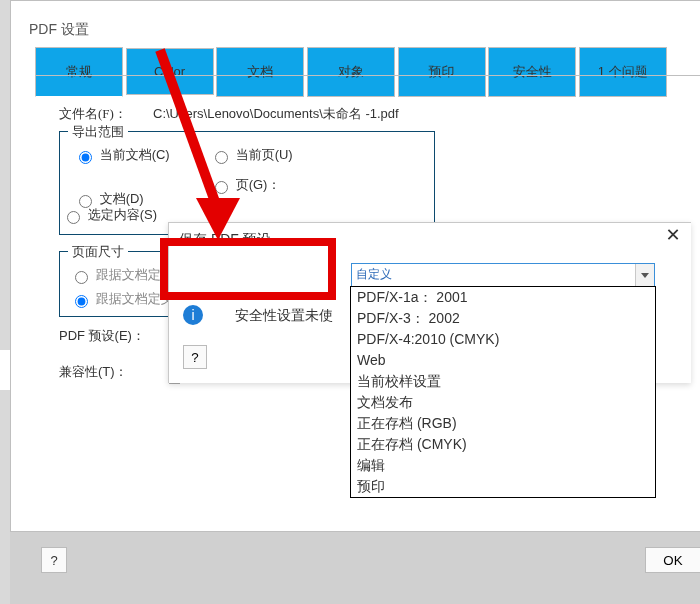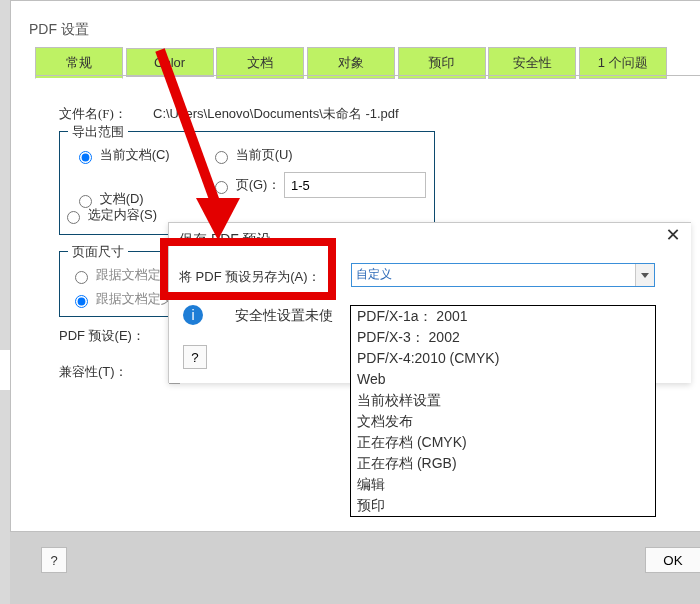--- a/index.html
+++ b/index.html
@@ -36,24 +36,24 @@
   .tabstrip {
     position: absolute;
     left: 24px;
     top: 46px;
     right: 0;
     height: 30px;
   }
   .tab {
     display: inline-block;
     min-width: 62px;
-    padding: 6px 12px;
+    padding: 15px 12px;
     border: 1px solid #bfbfbf;
     border-bottom: 1px solid #bfbfbf;
-    background: #bef264;
+    background: #0ea5e9;
     color: #333;
     font-size: 13px;
     text-align: center;
     margin-right: -1px;
     position: relative;
   }
   .tab.active {
     border-bottom: 1px solid #fff;
     font-weight: normal;
   }
@@ -256,21 +256,20 @@
   .popup-combo .arrow svg { display:block; }
   
   .dropdown {
     position: absolute;
     left: 350px;
     top: 286px;
     width: 304px;
     border: 1px solid #000;
     background: #fff;
     z-index: 30;
-    margin-top: 19px;
   }
   .dropdown .opt {
     padding: 1px 6px;
     font-size: 14px;
     line-height: 19px;
     color: #333;
     white-space: nowrap;
   }
   
   .red-box {
@@ -345,21 +344,20 @@
       <span>选定内容(S)</span>
     </label>
     <label class="radio r4">
       <input type="radio" name="er" style="">
       <span>当前页(U)</span>
     </label>
     <label class="radio r5">
       <input type="radio" name="er" style="">
       <span>页(G)：</span>
     </label>
-    <input class="pages-input" type="text" value="1-5" style="">
   </div>
 
   <div class="group-box group-page">
     <div class="group-title">页面尺寸</div>
     <label class="chk c1">
       <input type="radio" style="">
       <span>跟据文档定义</span>
     </label>
     <label class="chk c2">
       <input type="radio" checked="" style="">
@@ -372,21 +370,20 @@
   <div class="combo-frag combo-frag1"></div>
   <div class="combo-frag combo-frag2">A</div>
 
   <button class="help-btn">?</button>
   <button class="ok-btn">OK</button>
 </div>
 
 <div class="popup">
   <div class="popup-title">保存 PDF 预设</div>
   <div class="popup-close">✕</div>
-  <div class="popup-row-label">将 PDF 预设另存为(A)：</div>
   <div class="info-icon">i</div>
   <div class="popup-warn">安全性设置未使</div>
   <button class="popup-help">?</button>
 
   <div class="popup-combo">
     <span class="sel">自定义</span>
     <span class="arrow">
       <svg width="8" height="5">
           <polygon points="0,0 8,0 4,5" fill="#555"></polygon>
         </svg>
@@ -394,22 +391,22 @@
   </div>
 </div>
 
 <div class="dropdown">
   <div class="opt">PDF/X-1a： 2001</div>
   <div class="opt">PDF/X-3： 2002</div>
   <div class="opt">PDF/X-4:2010 (CMYK)</div>
   <div class="opt">Web</div>
   <div class="opt">当前校样设置</div>
   <div class="opt">文档发布</div>
+  <div class="opt">正在存档 (RGB)</div>
   <div class="opt">正在存档 (CMYK)</div>
-  <div class="opt">正在存档 (RGB)</div>
   <div class="opt">编辑</div>
   <div class="opt">预印</div>
 </div>
 
 <div class="red-box"></div>
 <svg class="red-arrow" width="120" height="220">
   <line x1="20" y1="10" x2="78" y2="170" stroke="#e30000" stroke-width="10"></line>
   <polygon points="78,200 56,158 100,158" fill="#e30000"></polygon>
 </svg>
 

